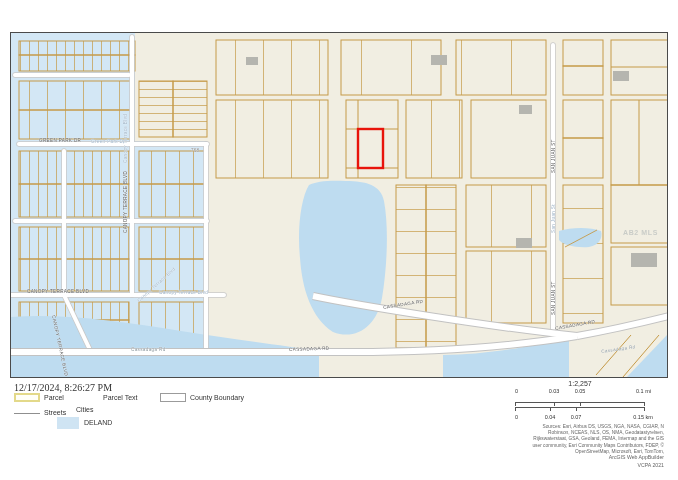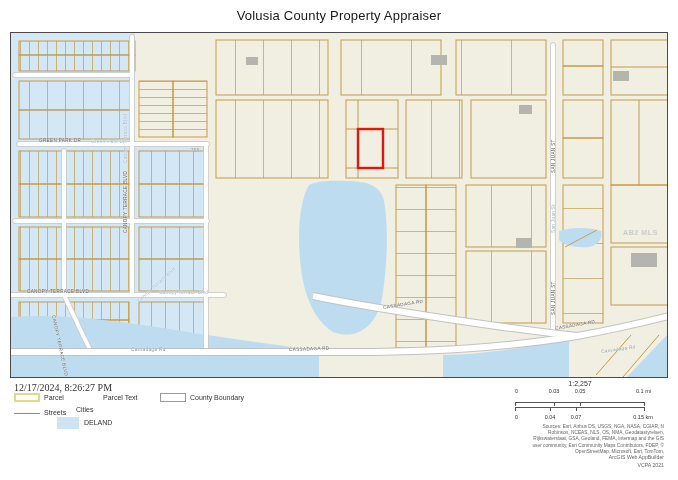--- a/index.html
+++ b/index.html
@@ -53,21 +53,20 @@
     position:absolute; left:530px; top:46px; width:134px; text-align:right;
     font-size:4.8px; line-height:1.3; color:#666;
   }
   .appcredit { position:absolute; left:530px; top:76px; width:134px; text-align:right; font-size:5.2px; line-height:1.45; color:#666; }
 </style>
 </head>
 <body>
 
 <div class="page">
 
-  <div class="title">Volusia County Property Appraiser</div>
 
   <div class="map-frame">
     <svg width="658" height="346" viewBox="0 0 658 346">
       <defs>
         <pattern id="pv9" width="9" height="600" patternUnits="userSpaceOnUse">
             <path d="M0.4,0 V600" stroke="#c59a48" stroke-width="0.8"></path>
           </pattern>
         <pattern id="pv14" width="14" height="600" patternUnits="userSpaceOnUse">
             <path d="M0.4,0 V600" stroke="#c59a48" stroke-width="0.8"></path>
           </pattern>

